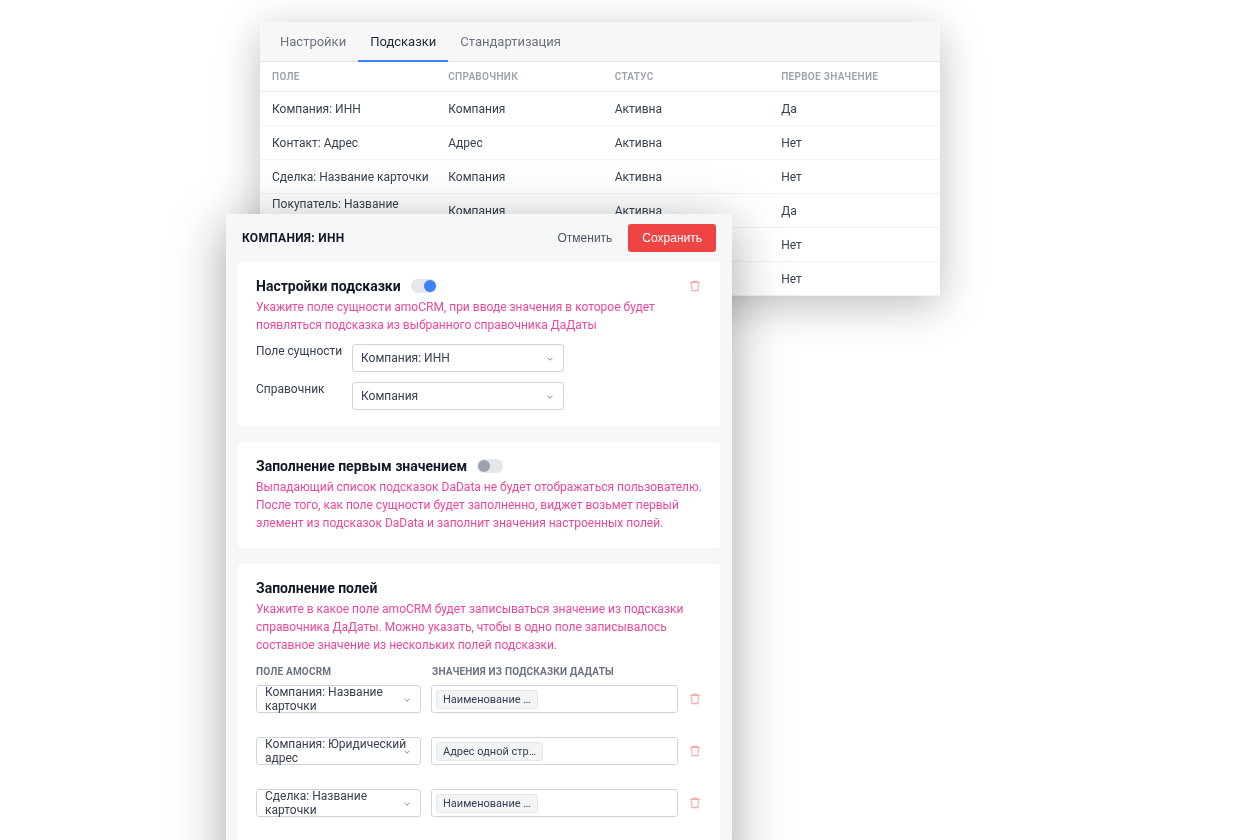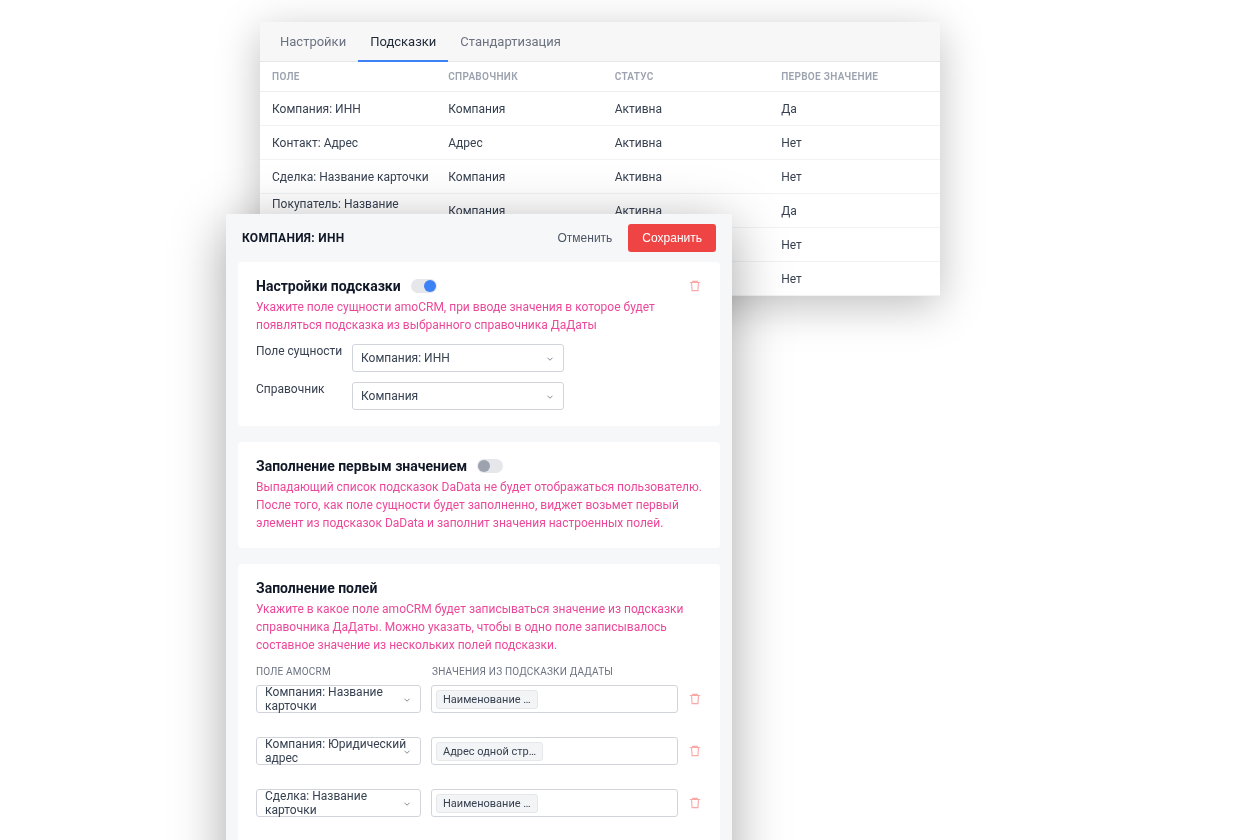--- a/index.html
+++ b/index.html
@@ -208,21 +208,21 @@
     color: #6b7280;
   }
 
   .mini-heads {
     display: flex;
     margin-top: 12px;
     margin-bottom: 8px;
   }
   .mini-head {
     font-size: 10px;
-    font-weight: 400;
+    font-weight: 700;
     color: #6b7280;
     letter-spacing: 0.2px;
   }
   .mini-head.h1 { width: 176px; }
 
   .map-row {
     display: flex;
     align-items: center;
     margin-bottom: 24px;
   }

